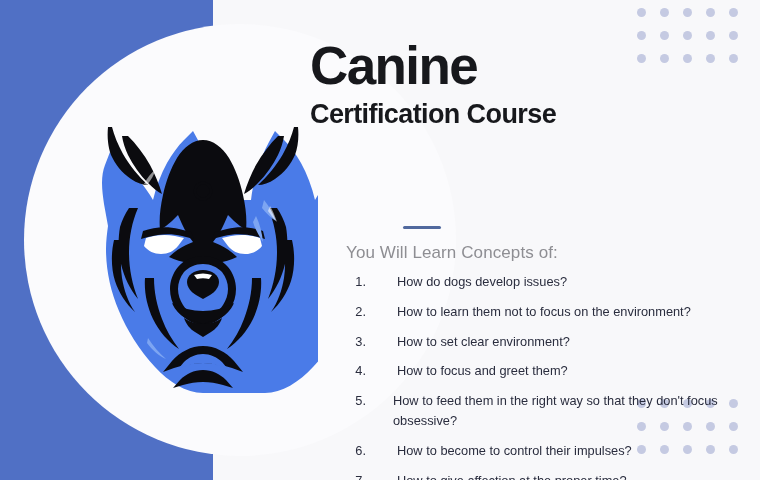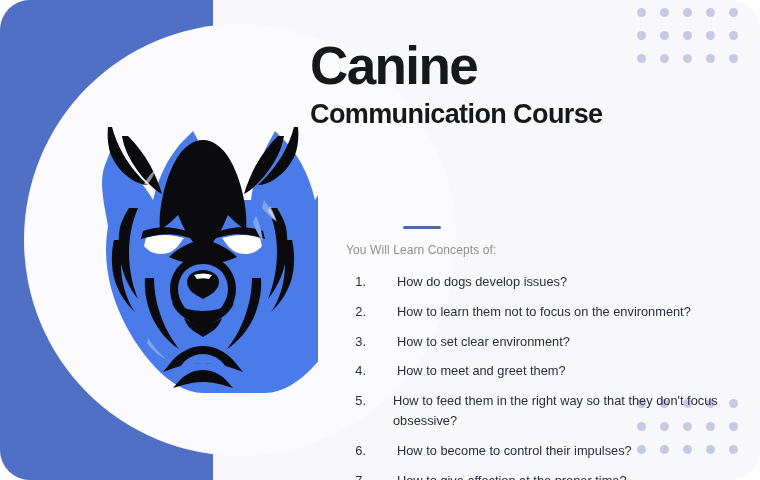--- a/index.html
+++ b/index.html
@@ -7,21 +7,20 @@
     padding: 0;
     background: #ffffff;
   }
   #poster {
     position: relative;
     width: 760px;
     height: 480px;
     overflow: hidden;
     background: #f8f8fa;
     font-family: "Liberation Sans", sans-serif;
-    border-radius: 30px;
   }
 
   
   .blue-panel {
     position: absolute;
     left: 0;
     top: 0;
     width: 213px;
     height: 480px;
     background: #5070c5;
@@ -100,21 +99,21 @@
     width: 38px;
     height: 3px;
     background: #51699e;
     border-radius: 2px;
   }
 
   .learn-heading {
     position: absolute;
     left: 36px;
     top: 243px;
-    font-size: 12px;
+    font-size: 17px;
     color: #8e8e93;
     letter-spacing: 0.1px;
   }
 
   .concept-list {
     position: absolute;
     left: 36px;
     top: 272px;
     width: 400px;
     margin: 0;
@@ -220,21 +219,21 @@
     <div class="dot"></div>
     <div class="dot"></div>
     <div class="dot"></div>
     <div class="dot"></div>
   </div>
 
   <div class="content">
 
     <div class="title-block">
       <div class="title-line">Canine</div>
-      <div class="subtitle">Communication Course</div>
+      <div class="subtitle">Certification Course</div>
     </div>
 
     <div class="divider-dash"></div>
 
     <div class="learn-heading">You Will Learn Concepts of:</div>
 
     <ul class="concept-list">
       <li class="concept-item">
         <span class="concept-num">1.</span>
         <span class="concept-text">How do dogs develop issues?</span>
@@ -242,21 +241,21 @@
       <li class="concept-item">
         <span class="concept-num">2.</span>
         <span class="concept-text">How to learn them not to focus on the environment?</span>
       </li>
       <li class="concept-item">
         <span class="concept-num">3.</span>
         <span class="concept-text">How to set clear environment?</span>
       </li>
       <li class="concept-item">
         <span class="concept-num">4.</span>
-        <span class="concept-text">How to meet and greet them?</span>
+        <span class="concept-text">How to focus and greet them?</span>
       </li>
       <li class="concept-item">
         <span class="concept-num tight">5.</span>
         <span class="concept-text">How to feed them in the right way so that they don't focus obsessive?</span>
       </li>
       <li class="concept-item">
         <span class="concept-num">6.</span>
         <span class="concept-text">How to become to control their impulses?</span>
       </li>
       <li class="concept-item">

